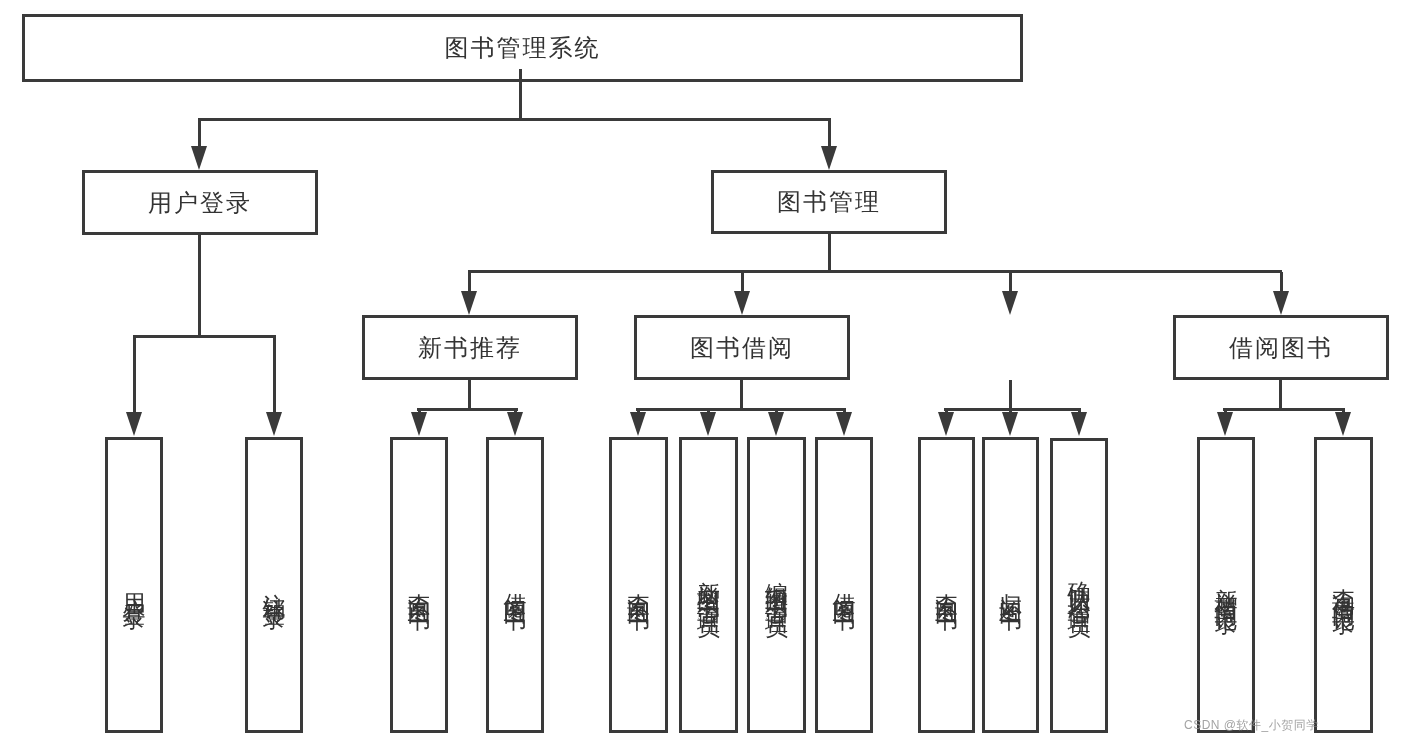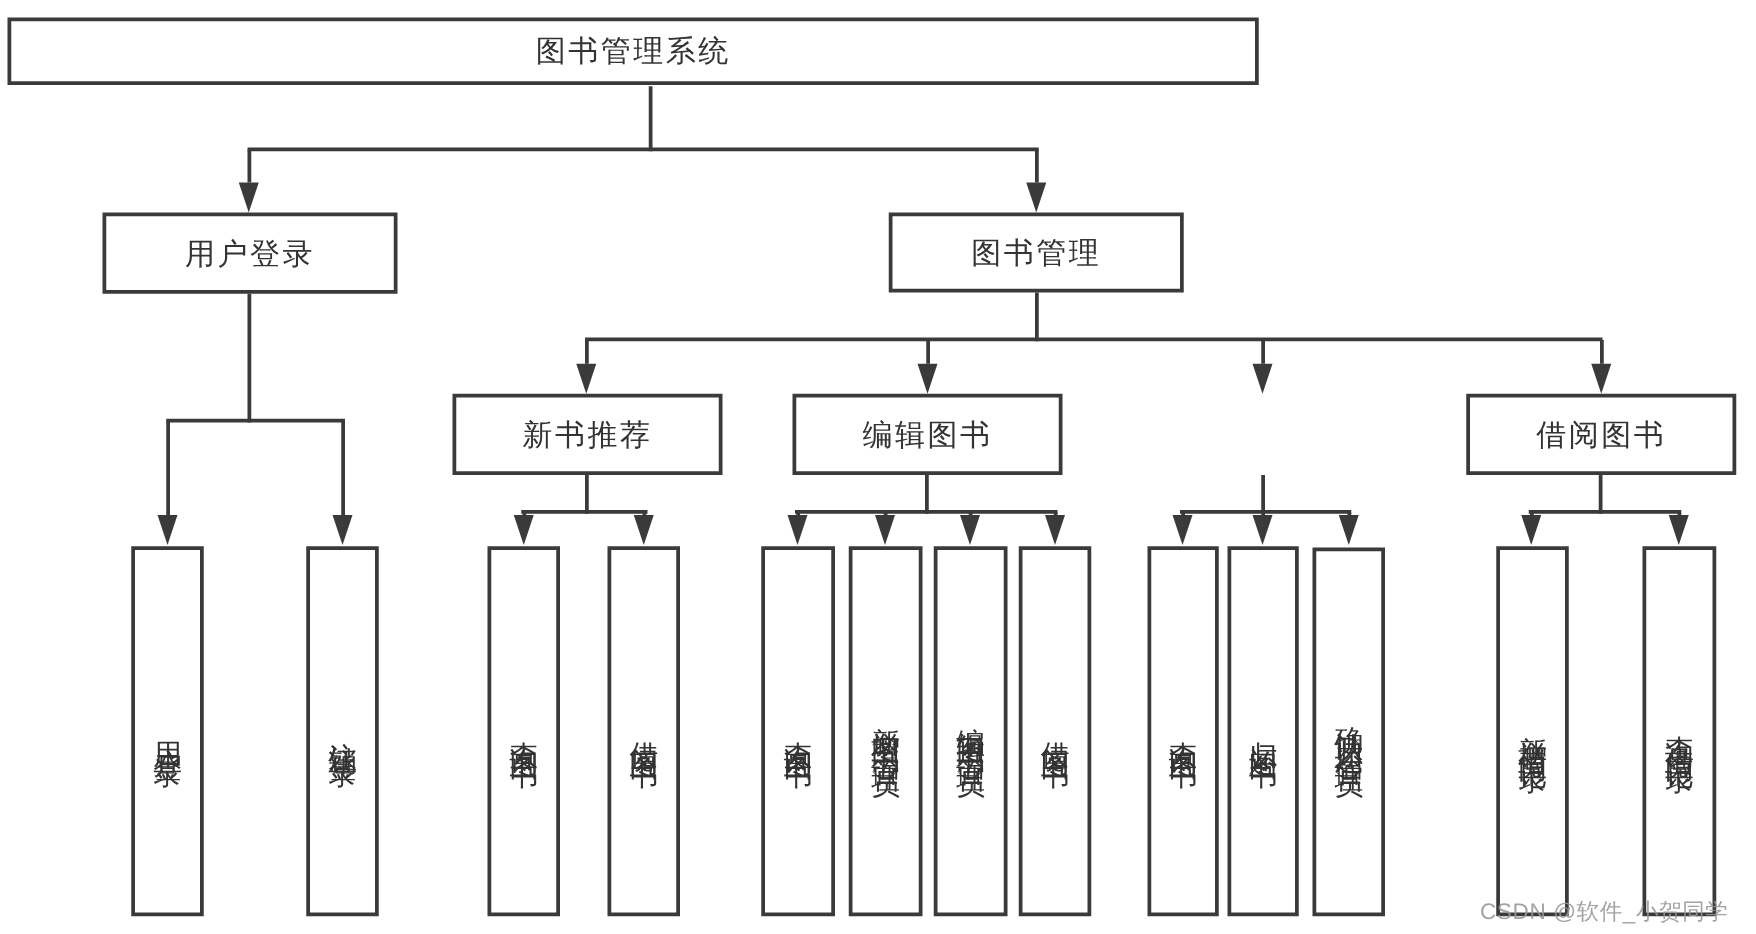--- a/index.html
+++ b/index.html
@@ -26,44 +26,44 @@
   .vline{position:absolute;width:3px;background:#3a3a3a;}
   .arrow{position:absolute;width:16px;}
   .arrow .stem{position:absolute;left:6.5px;top:0;width:3px;background:#3a3a3a;}
   .arrow .tri{
     position:absolute;left:0;bottom:0;width:0;height:0;
     border-left:8px solid transparent;border-right:8px solid transparent;
     border-top:24px solid #3a3a3a;
   }
   #watermark{
     position:absolute;left:1184px;top:717px;z-index:5;
-    font-size:18px;color:rgba(150,150,150,0.88);letter-spacing:0.5px;white-space:nowrap;
+    font-size:12px;color:rgba(150,150,150,0.88);letter-spacing:0.5px;white-space:nowrap;
   }
 </style>
 </head>
 <body>
 
 <div id="stage">
 
-  <div class="box" style="left:6px;top:14px;width:1001px;height:54px">
+  <div class="box" style="left:22px;top:14px;width:1001px;height:68px">
     <span class="lbl">图书管理系统</span>
   </div>
 
   <div class="box" style="left:82px;top:170px;width:236px;height:65px">
     <span class="lbl">用户登录</span>
   </div>
   <div class="box" style="left:362px;top:315px;width:216px;height:65px">
     <span class="lbl">新书推荐</span>
   </div>
 
   <div class="box" style="left:711px;top:170px;width:236px;height:64px">
     <span class="lbl">图书管理</span>
   </div>
   <div class="box" style="left:634px;top:315px;width:216px;height:65px">
-    <span class="lbl">编辑图书</span>
+    <span class="lbl">图书借阅</span>
   </div>
   <div class="box" style="left:1173px;top:315px;width:216px;height:65px">
     <span class="lbl">借阅图书</span>
   </div>
 
   <div class="vbox" style="left:105px;top:437px;width:58px;height:296px">
     <span class="lbl">用户登录</span>
   </div>
   <div class="vbox" style="left:245px;top:437px;width:58px;height:296px">
     <span class="lbl">注销登录</span>

